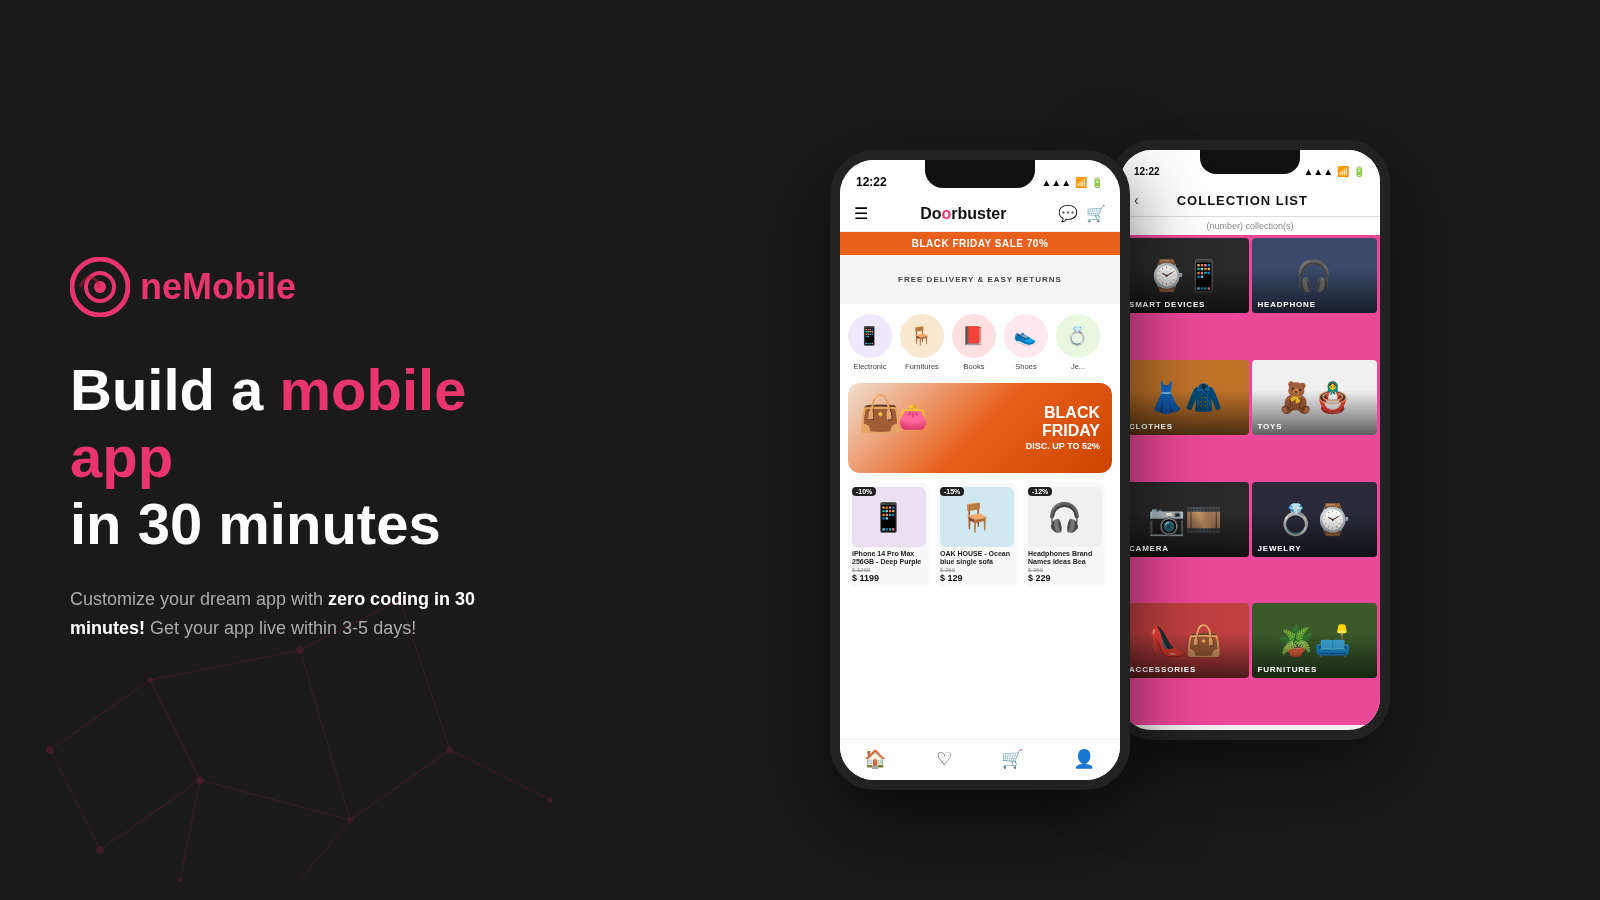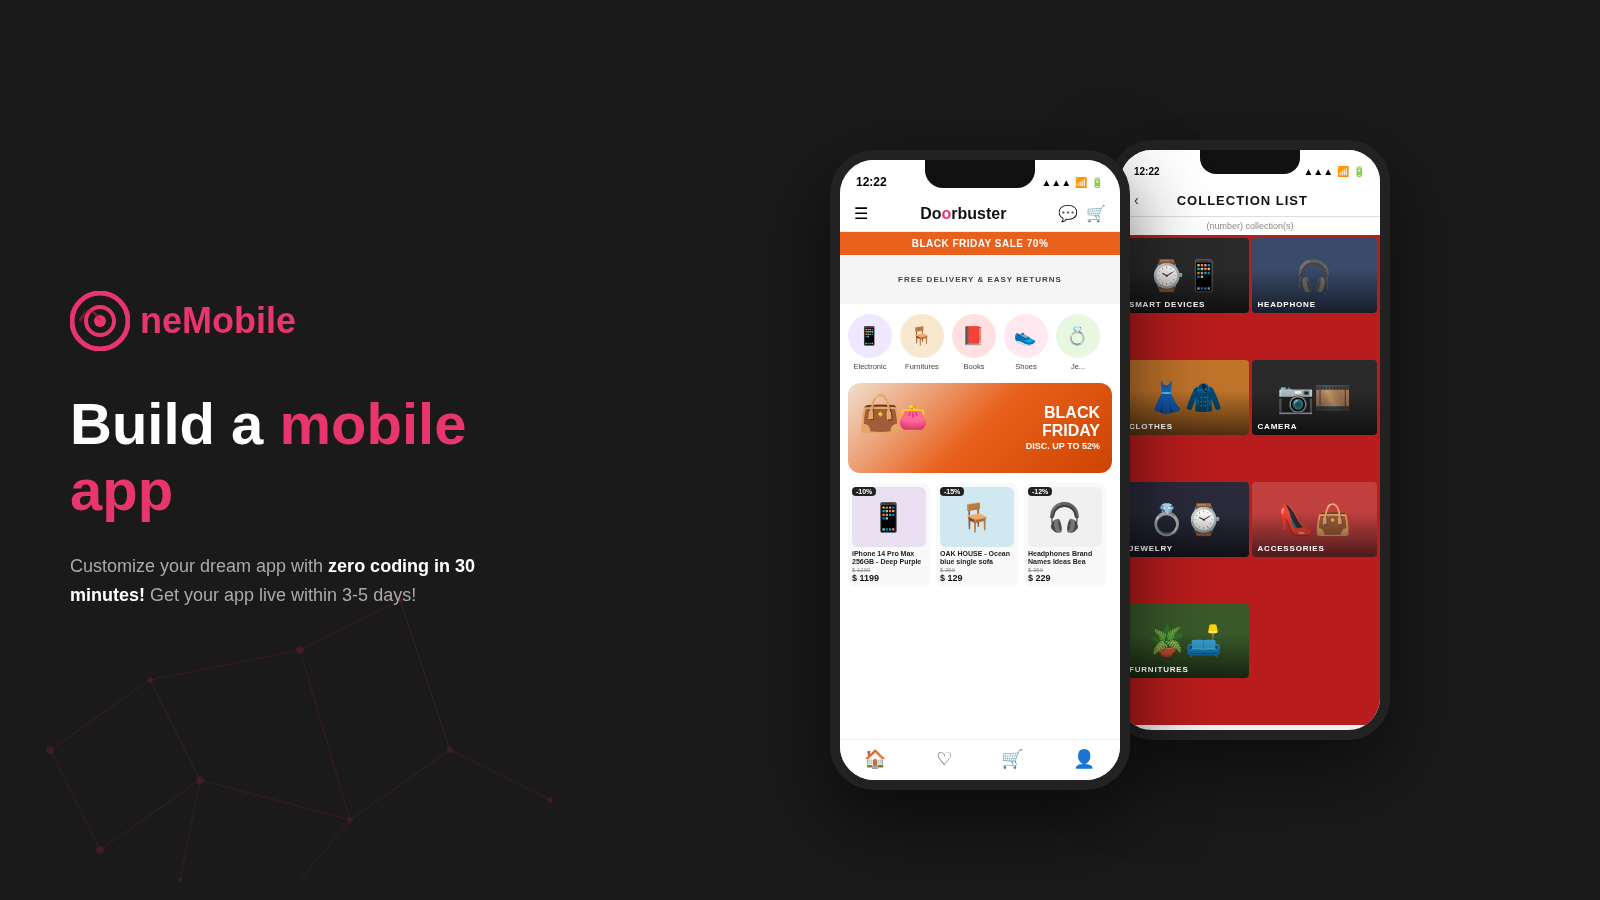--- a/index.html
+++ b/index.html
@@ -371,21 +371,21 @@
       color: #888;
       padding: 4px;
       background: white;
     }
 
     .collection-grid {
       display: grid;
       grid-template-columns: 1fr 1fr;
       gap: 3px;
       padding: 3px;
-      background: #b91c1c;
+      background: #ec4899;
       height: calc(100% - 90px);
       overflow: hidden;
     }
 
     .col-item {
       position: relative;
       height: 75px;
       border-radius: 4px;
       overflow: hidden;
       display: flex;
@@ -477,20 +477,21 @@
           <path d="M 10 30 Q 20 10 30 30" stroke="#c0204080" fill="none" stroke-width="3"></path>
         </svg>
       </div>
       <div class="logo-text">
         <span style="color:#e8356d;">ne</span><span>Mobile</span>
       </div>
     </div>
 
     <div class="headline">
       <span>Build a </span><span class="highlight">mobile app</span><br>
+      <span>in 30 minutes</span>
     </div>
 
     <p class="subtext">
       <span>Customize your dream app with </span><strong>zero coding in 30 minutes!</strong><span> Get your app live within 3-5 days!</span>
     </p>
 
   </div>
 
   <div class="phones-area">
 
@@ -620,20 +621,25 @@
           <span class="col-item-label">HEADPHONE</span>
         </div>
 
 
         <div class="col-item col-clothes">
           <div class="col-item-bg">👗🧥</div>
           <div class="col-item-overlay"></div>
           <span class="col-item-label">CLOTHES</span>
         </div>
 
+        <div class="col-item col-toys">
+          <div class="col-item-bg">🧸🪆</div>
+          <div class="col-item-overlay"></div>
+          <span class="col-item-label">TOYS</span>
+        </div>
 
         <div class="col-item col-camera">
           <div class="col-item-bg">📷🎞️</div>
           <div class="col-item-overlay"></div>
           <span class="col-item-label">CAMERA</span>
         </div>
 
         <div class="col-item col-jewelry">
           <div class="col-item-bg">💍⌚</div>
           <div class="col-item-overlay"></div>

